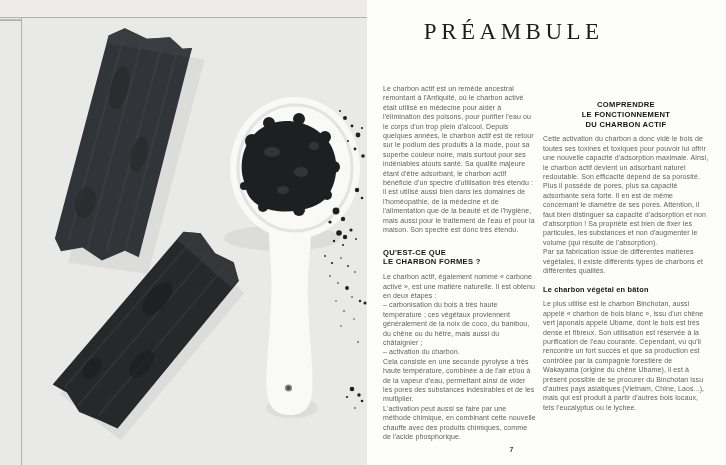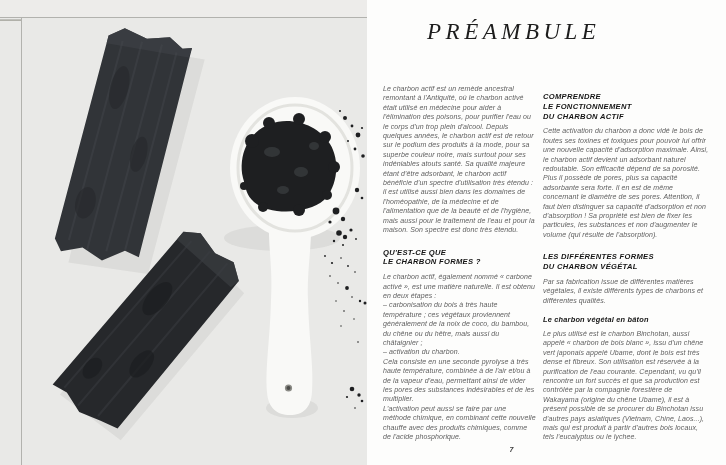--- a/index.html
+++ b/index.html
@@ -5,39 +5,39 @@
   html,body{margin:0;padding:0;background:#777;}
   .spread{
     position:relative;width:726px;height:465px;margin:0 auto;
     background:var(--page-bg,#fdfdfc);overflow:hidden;
     font-family:"Liberation Sans",sans-serif;
   }
   
   .photo-page{position:absolute;left:0;top:0;width:367px;height:465px;}
   .photo-page svg{display:block;}
   
-  .text-page{position:absolute;left:367px;top:0;width:289px;height:465px;background:var(--page-bg,#fdfdfc);font-style:italic;}
+  .text-page{position:absolute;left:367px;top:0;width:289px;height:465px;background:var(--page-bg,#fdfdfc);}
   .page-title{
     position:absolute;left:0;top:19px;width:100%;
     text-align:center;font-family:"Liberation Serif",serif;
     font-size:23px;letter-spacing:4.5px;color:var(--title-color,#1d1d1d);
     font-weight:400;white-space:nowrap;text-indent:4.5px;
   }
   .col{position:absolute;top:84px;}
   .col-1{left:16px;width:153px;}
   .col-2{left:176px;width:166px;}
   .col p{
     margin:0;font-size:7px;line-height:9.4px;color:var(--body-color,#5e5e5e);
     white-space:pre-line;letter-spacing:.1px;
   }
   .col .sect-heading{
     margin:13px 0 5px 0;font-size:7.6px;line-height:9.8px;font-weight:700;
     color:var(--heading-color,#151515);letter-spacing:.3px;white-space:pre-line;
   }
-  .col .sect-heading.first{margin-top:8px;}
+  .col .sect-heading.first{margin-top:16px;text-align:center;}
   .col .sub-heading{
     margin:10px 0 4px 0;font-size:7.4px;line-height:9.8px;font-weight:700;
     color:var(--heading-color,#151515);letter-spacing:.2px;
   }
   .page-number{
     position:absolute;left:0;bottom:12px;width:100%;text-align:center;
     font-size:7px;color:#3c3c3c;font-weight:700;
   }
 </style>
 </head>
@@ -182,22 +182,20 @@
 – activation du charbon.
 Cela consiste en une seconde pyrolyse à très haute température, combinée à de l'air et/ou à de la vapeur d'eau, permettant ainsi de vider les pores des substances indésirables et de les multiplier.
 L'activation peut aussi se faire par une méthode chimique, en combinant cette nouvelle chauffe avec des produits chimiques, comme de l'acide phosphorique.</p>
     </div>
 
     <div class="col col-2">
       <div class="sect-heading first">COMPRENDRE
 LE FONCTIONNEMENT
 DU CHARBON ACTIF</div>
       <p>Cette activation du charbon a donc vidé le bois de toutes ses toxines et toxiques pour pouvoir lui offrir une nouvelle capacité d'adsorption maximale. Ainsi, le charbon actif devient un adsorbant naturel redoutable. Son efficacité dépend de sa porosité. Plus il possède de pores, plus sa capacité adsorbante sera forte. Il en est de même concernant le diamètre de ses pores. Attention, il faut bien distinguer sa capacité d'adsorption et non d'absorption ! Sa propriété est bien de fixer les particules, les substances et non d'augmenter le volume (qui résulte de l'absorption).</p>
-      <div class="sect-heading">LES DIFFÉRENTES FORMES
-DU CHARBON VÉGÉTAL</div>
       <p>Par sa fabrication issue de différentes matières végétales, il existe différents types de charbons et différentes qualités.</p>
       <div class="sub-heading">Le charbon végétal en bâton</div>
       <p>Le plus utilisé est le charbon Binchotan, aussi appelé « charbon de bois blanc », issu d'un chêne vert japonais appelé Ubame, dont le bois est très dense et fibreux. Son utilisation est réservée à la purification de l'eau courante. Cependant, vu qu'il rencontre un fort succès et que sa production est contrôlée par la compagnie forestière de Wakayama (origine du chêne Ubame), il est à présent possible de se procurer du Binchotan issu d'autres pays asiatiques (Vietnam, Chine, Laos...), mais qui est produit à partir d'autres bois locaux, tels l'eucalyptus ou le lychee.</p>
     </div>
 
     <div class="page-number">7</div>
   </div>
 
 </div>
 

